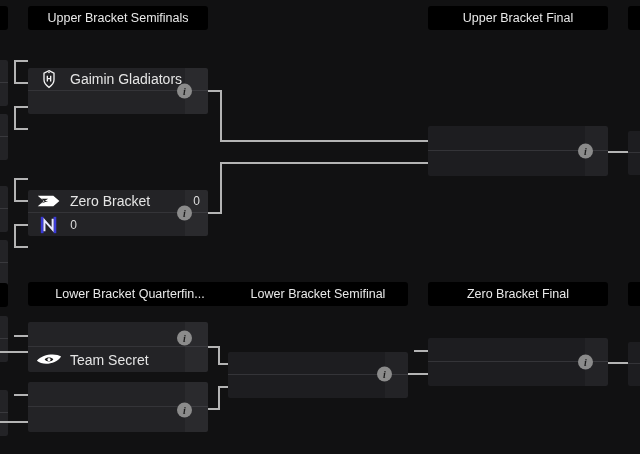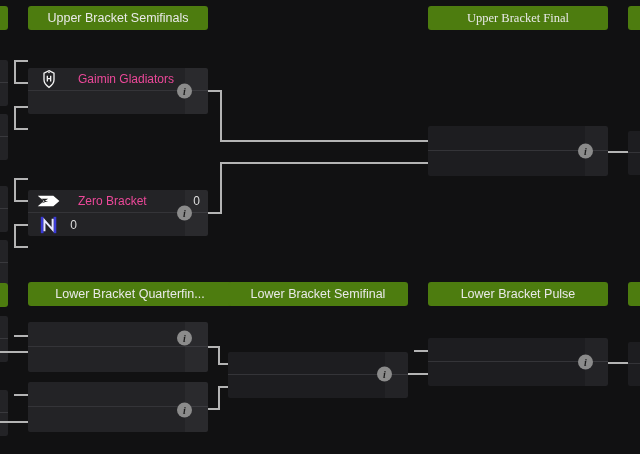--- a/index.html
+++ b/index.html
@@ -4,41 +4,41 @@
 <style>
   html,body{margin:0;padding:0;background:#111112;}
   body{width:640px;height:454px;position:relative;overflow:hidden;
        font-family:"Liberation Sans","DejaVu Sans",sans-serif;
        color:#e8e8e8;-webkit-font-smoothing:antialiased;}
   #bracket{position:absolute;inset:0;}
 
   
   .round-header{
     position:absolute;height:24px;line-height:24px;
-    background:#4d7c0f;border-radius:3px;
+    background:#000000;border-radius:3px;
     text-align:center;font-size:12.5px;color:#e9e9e9;
     overflow:hidden;white-space:nowrap;text-overflow:ellipsis;
     padding:0 6px;box-sizing:border-box;
   }
 
   
   .match{position:absolute;box-sizing:border-box;border-radius:2px;overflow:hidden;}
   .match.filled{background:#232326;}
   .match.empty{background:#1d1d20;}
   .match .row{
     position:relative;height:50%;display:flex;align-items:center;
     box-sizing:border-box;
   }
   .match .row.top{border-bottom:1px solid #343438;}
   .match .logo{
     width:26px;height:20px;margin-left:8px;flex:0 0 26px;
     display:flex;align-items:center;justify-content:center;
   }
   .match .tname{
-    flex:1 1 auto;font-size:12px;color:#ec4899;margin-left:16px;
+    flex:1 1 auto;font-size:14px;color:#e5e5e5;margin-left:8px;
     white-space:nowrap;overflow:hidden;text-overflow:ellipsis;
   }
   .match .score{
     width:23px;flex:0 0 23px;text-align:center;font-size:12px;color:#dcdcdc;
   }
   
   .match .strip{
     position:absolute;top:0;right:0;width:23px;height:100%;
     background:rgba(255,255,255,0.035);
   }
@@ -88,21 +88,21 @@
     <div class="row"></div>
     <div class="strip"></div>
   </div>
   <div class="match empty" style="left:-172px;top:390px;width:180px;height:46px;">
     <div class="row top"></div>
     <div class="row"></div>
     <div class="strip"></div>
   </div>
 
   <div class="round-header" style="left:28px;top:6px;width:180px;">Upper Bracket Semifinals</div>
-  <div class="round-header" style="left:428px;top:6px;width:180px;font-family:Liberation Serif, serif;">Upper Bracket Final</div>
+  <div class="round-header" style="left:428px;top:6px;width:180px;">Upper Bracket Final</div>
   <div class="round-header" style="left:628px;top:6px;width:60px;"></div>
 
   <div class="ln v" style="left:14px;top:60px;height:24px;"></div>
   <div class="ln h" style="left:14px;top:60px;width:14px;"></div>
   <div class="ln h" style="left:14px;top:82px;width:14px;"></div>
   <div class="ln v" style="left:14px;top:106px;height:24px;"></div>
   <div class="ln h" style="left:14px;top:128px;width:14px;"></div>
   <div class="ln h" style="left:14px;top:106px;width:14px;"></div>
 
   <div class="match filled" style="left:28px;top:68px;width:180px;height:46px;">
@@ -175,29 +175,40 @@
   <div class="info-badge" style="left:578px;top:151px;right:auto;transform:translate(0,-50%);">i</div>
 
   <div class="ln h" style="left:608px;top:151px;width:20px;"></div>
   <div class="match empty" style="left:628px;top:131px;width:180px;height:44px;">
     <div class="row top"></div>
     <div class="row"></div>
   </div>
 
   <div class="round-header" style="left:28px;top:282px;width:204px;">Lower Bracket Quarterfin...</div>
   <div class="round-header" style="left:228px;top:282px;width:180px;">Lower Bracket Semifinal</div>
-  <div class="round-header" style="left:428px;top:282px;width:180px;">Lower Bracket Pulse</div>
+  <div class="round-header" style="left:428px;top:282px;width:180px;">Zero Bracket Final</div>
   <div class="round-header" style="left:628px;top:282px;width:60px;"></div>
 
   <div class="ln h" style="left:14px;top:335px;width:14px;"></div>
   <div class="ln h" style="left:0px;top:351px;width:28px;"></div>
 
   <div class="match filled" style="left:28px;top:322px;width:180px;height:50px;">
     <div class="row top">
       <span class="tname"></span>
+      <span class="score"></span>
+    </div>
+    <div class="row">
+      <span class="logo">
+        <svg width="26" height="16" viewBox="0 0 30 16" aria-hidden="true">
+          <path d="M1 9 C7 1 23 0 29 4 C23 13 8 15 1 9 Z" fill="#ffffff"></path>
+          <path d="M10 7.5 C12 4.5 18 4.5 20 7.5 C18 10.5 12 10.5 10 7.5 Z" fill="#1b1b1b"></path>
+          <circle cx="15" cy="7.5" r="1.8" fill="#ffffff"></circle>
+        </svg>
+      </span>
+      <span class="tname">Team Secret</span>
       <span class="score"></span>
     </div>
     <div class="strip"></div>
   </div>
   <div class="info-badge" style="left:177px;top:338px;right:auto;transform:translate(0,-50%);">i</div>
 
   <div class="ln h" style="left:208px;top:346px;width:12px;"></div>
   <div class="ln v" style="left:218px;top:346px;height:18px;"></div>
   <div class="ln h" style="left:218px;top:363px;width:12px;"></div>
 

